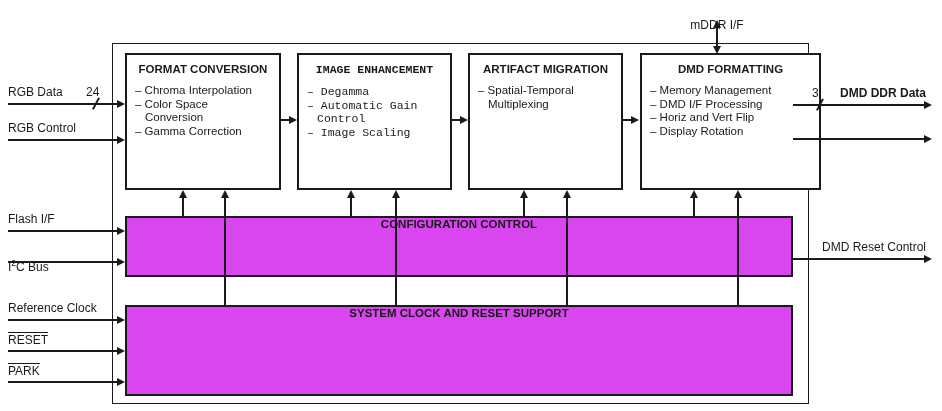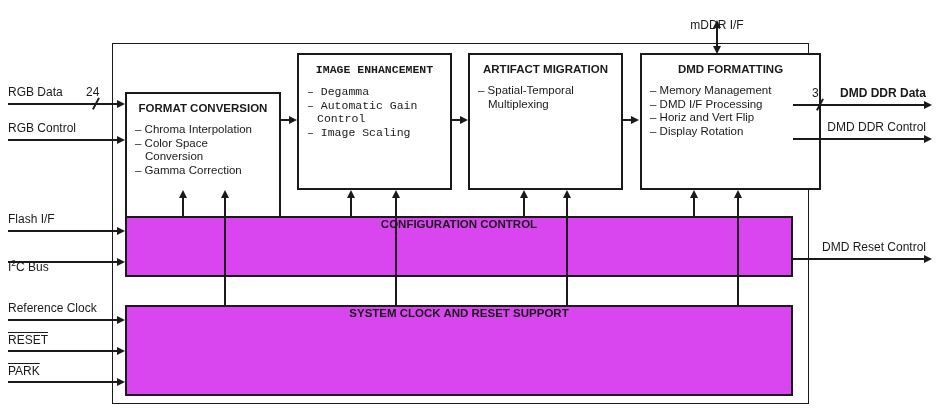--- a/index.html
+++ b/index.html
@@ -75,21 +75,21 @@
   .bus-num { position: absolute; font-size: 12px; }
   sup { font-size: 8.5px; }
 </style>
 </head>
 <body>
 
 <div class="canvas">
 
   <div class="outer-box" style="left:112px; top:43px; width:697px; height:361px;"></div>
 
-  <div class="block" style="left:125px; width:156px;margin-top:39px;">
+  <div class="block" style="left:125px; width:156px;">
     <div class="block-title">FORMAT CONVERSION</div>
     <div class="block-items">
       <div class="block-item">– Chroma Interpolation</div>
       <div class="block-item">– Color Space Conversion</div>
       <div class="block-item">– Gamma Correction</div>
     </div>
   </div>
 
   <div class="block" style="left:297px; width:155px;font-family:Liberation Mono, monospace;">
     <div class="block-title">IMAGE ENHANCEMENT</div>
@@ -185,21 +185,20 @@
   <div class="port-label overline" style="left:8px; top:364px;">PARK</div>
   <div class="hline" style="left:8px; top:381px; width:110px;"></div>
   <div class="arrow-right" style="left:117px; top:378px;"></div>
 
   <div class="bus-num" style="left:812px; top:86px;">3</div>
   <div class="port-label right-label" style="left:830px; top:86px; width:96px;font-weight:bold;">DMD DDR Data</div>
   <div class="hline" style="left:793px; top:104px; width:132px;"></div>
   <div class="slash" style="left:819px; top:98px;"></div>
   <div class="arrow-right" style="left:924px; top:101px;"></div>
 
-  <div class="port-label right-label" style="left:796px; top:120px; width:130px;">DMD DDR Control</div>
   <div class="hline" style="left:793px; top:138px; width:132px;"></div>
   <div class="arrow-right" style="left:924px; top:135px;"></div>
 
   <div class="port-label right-label" style="left:796px; top:240px; width:130px;">DMD Reset Control</div>
   <div class="hline" style="left:793px; top:258px; width:132px;"></div>
   <div class="arrow-right" style="left:924px; top:255px;"></div>
 
 </div>
 
 </body></html>

